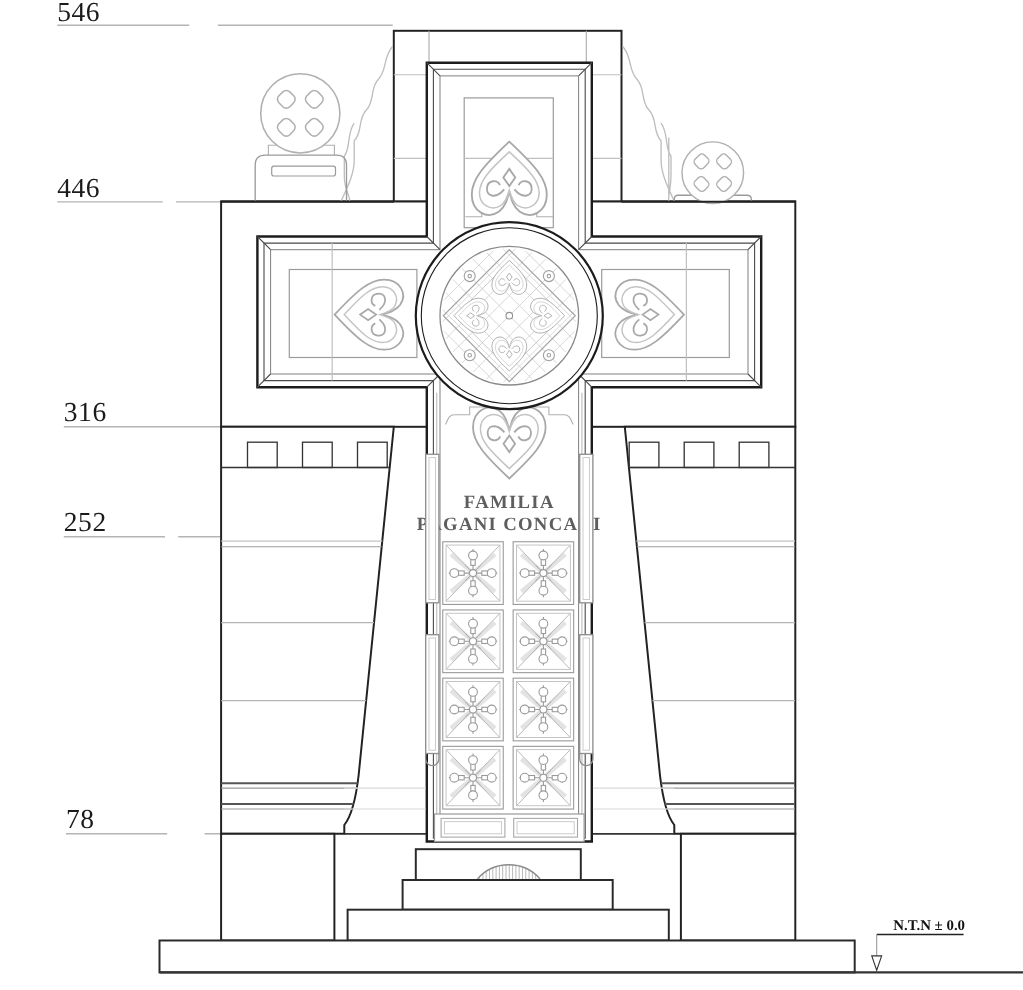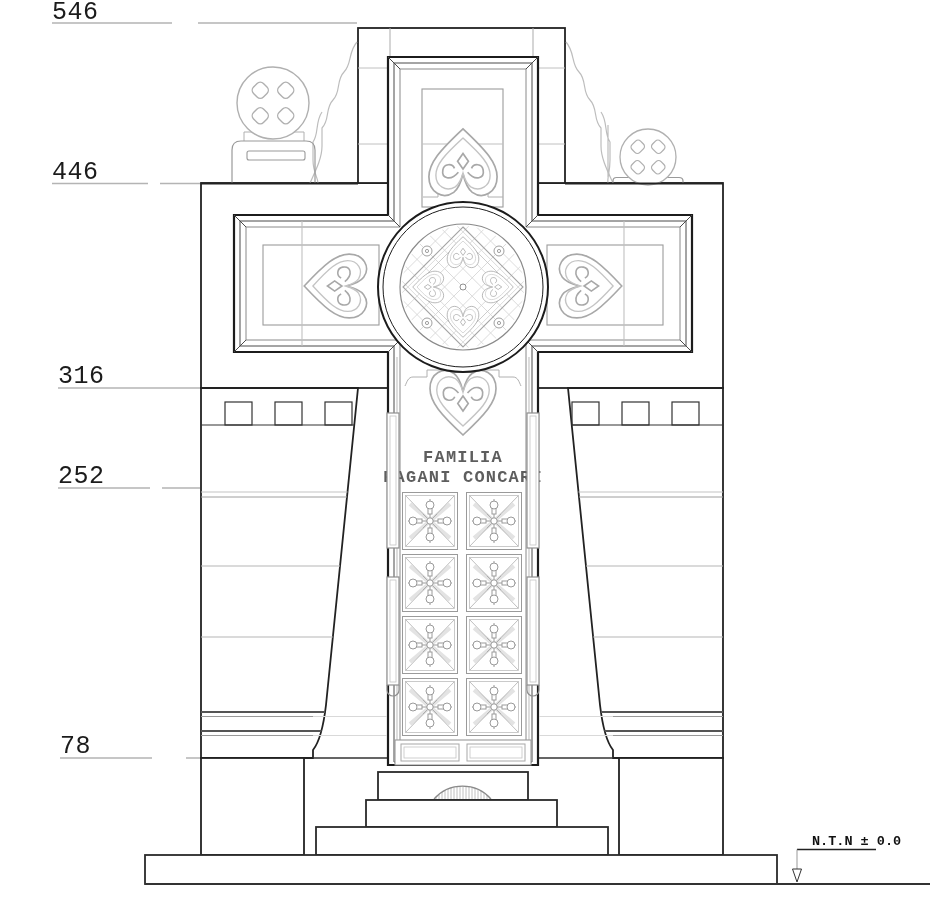--- a/index.html
+++ b/index.html
@@ -1,17 +1,17 @@
 <!DOCTYPE html>
 <html><head>
 <meta charset="utf-8">
 <style>
   html,body{margin:0;padding:0;background:#ffffff;}
   .page{position:relative;width:930px;height:900px;background:#fff;overflow:hidden;
-        font-family:Liberation Mono, monospace;}
+        font-family:Liberation Serif, serif;}
   svg{position:absolute;left:0;top:0;}
   .dim-label{font-size:25px;fill:#1b1b1b;letter-spacing:0.5px;}
   .inscription{font-size:17px;font-weight:bold;fill:#5e5e5e;letter-spacing:1.2px;text-anchor:middle;}
   .ntn-label{font-size:13.5px;font-weight:bold;fill:#111;}
 </style>
 </head>
 <body>
 
 <div class="page">
 <svg width="930" height="900" viewBox="0 0 930 900">

